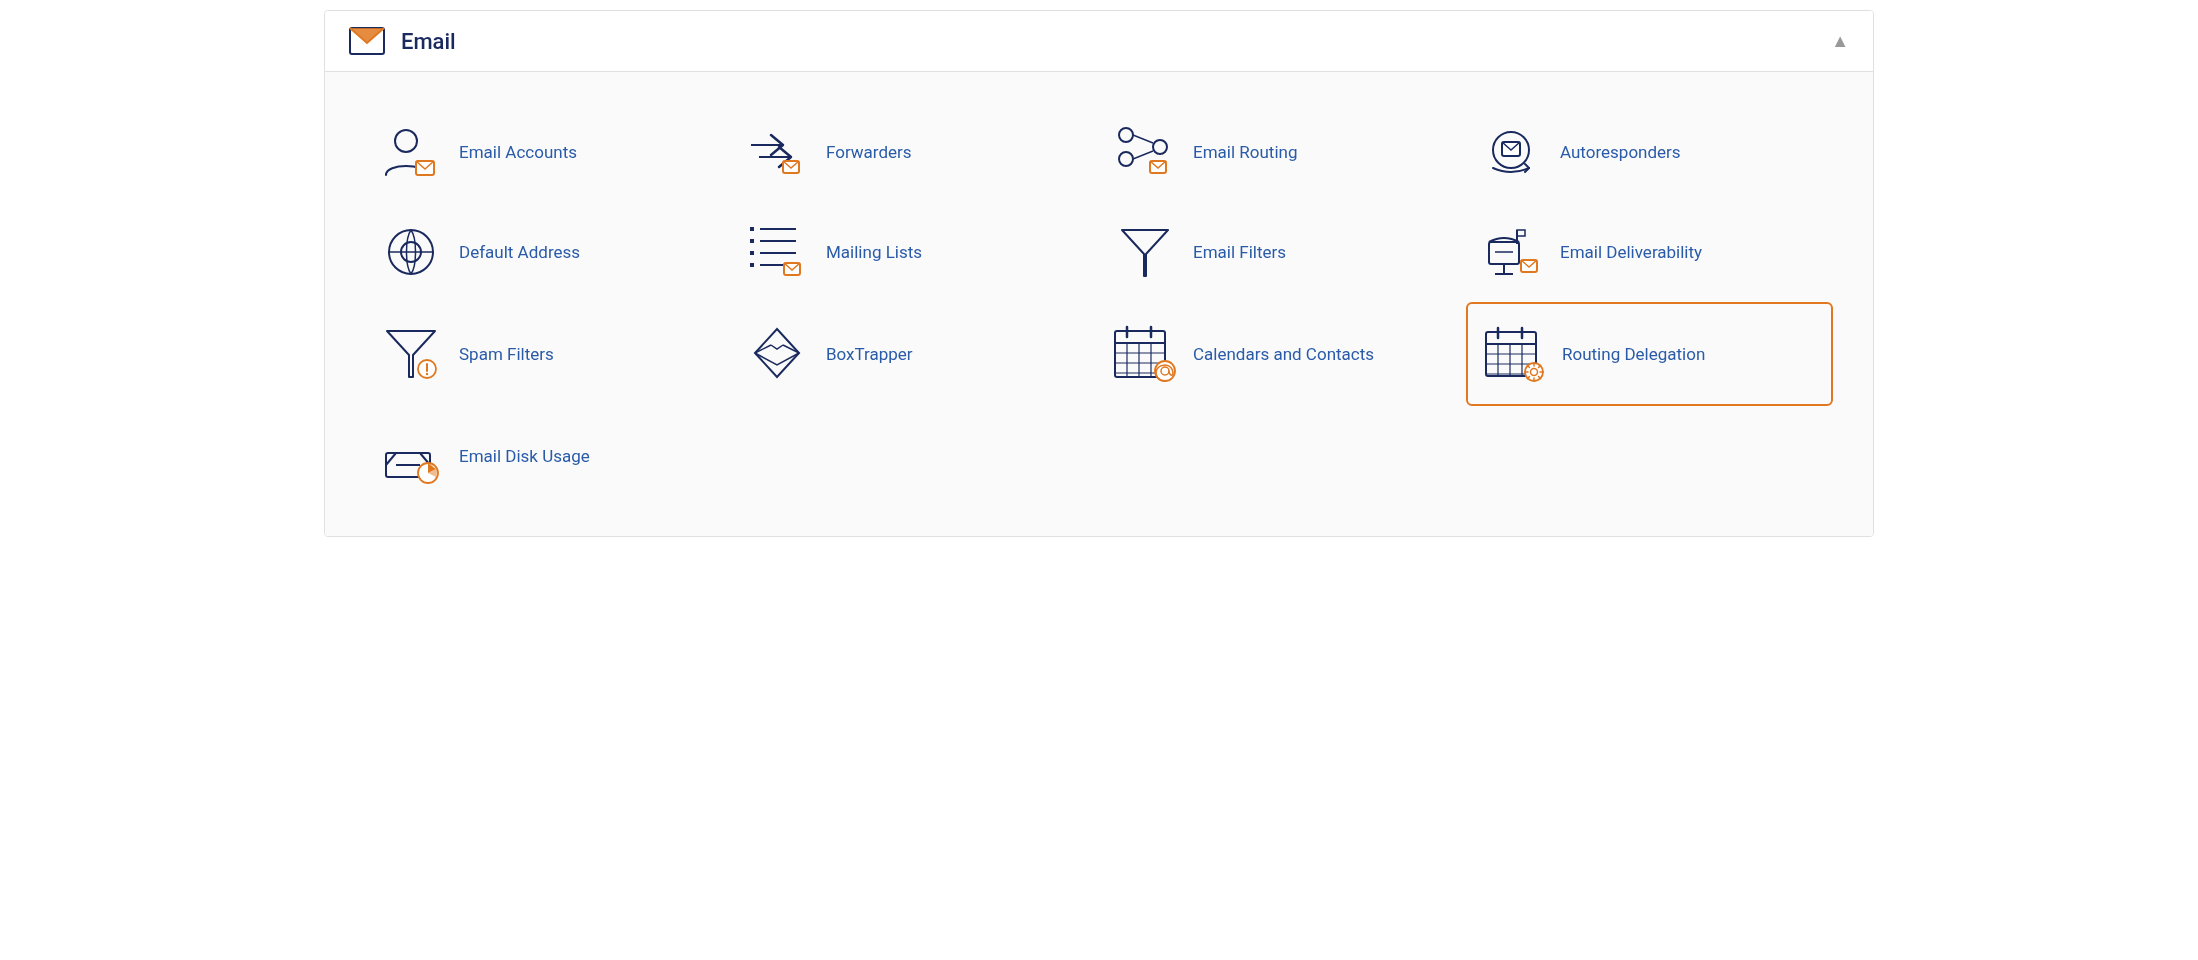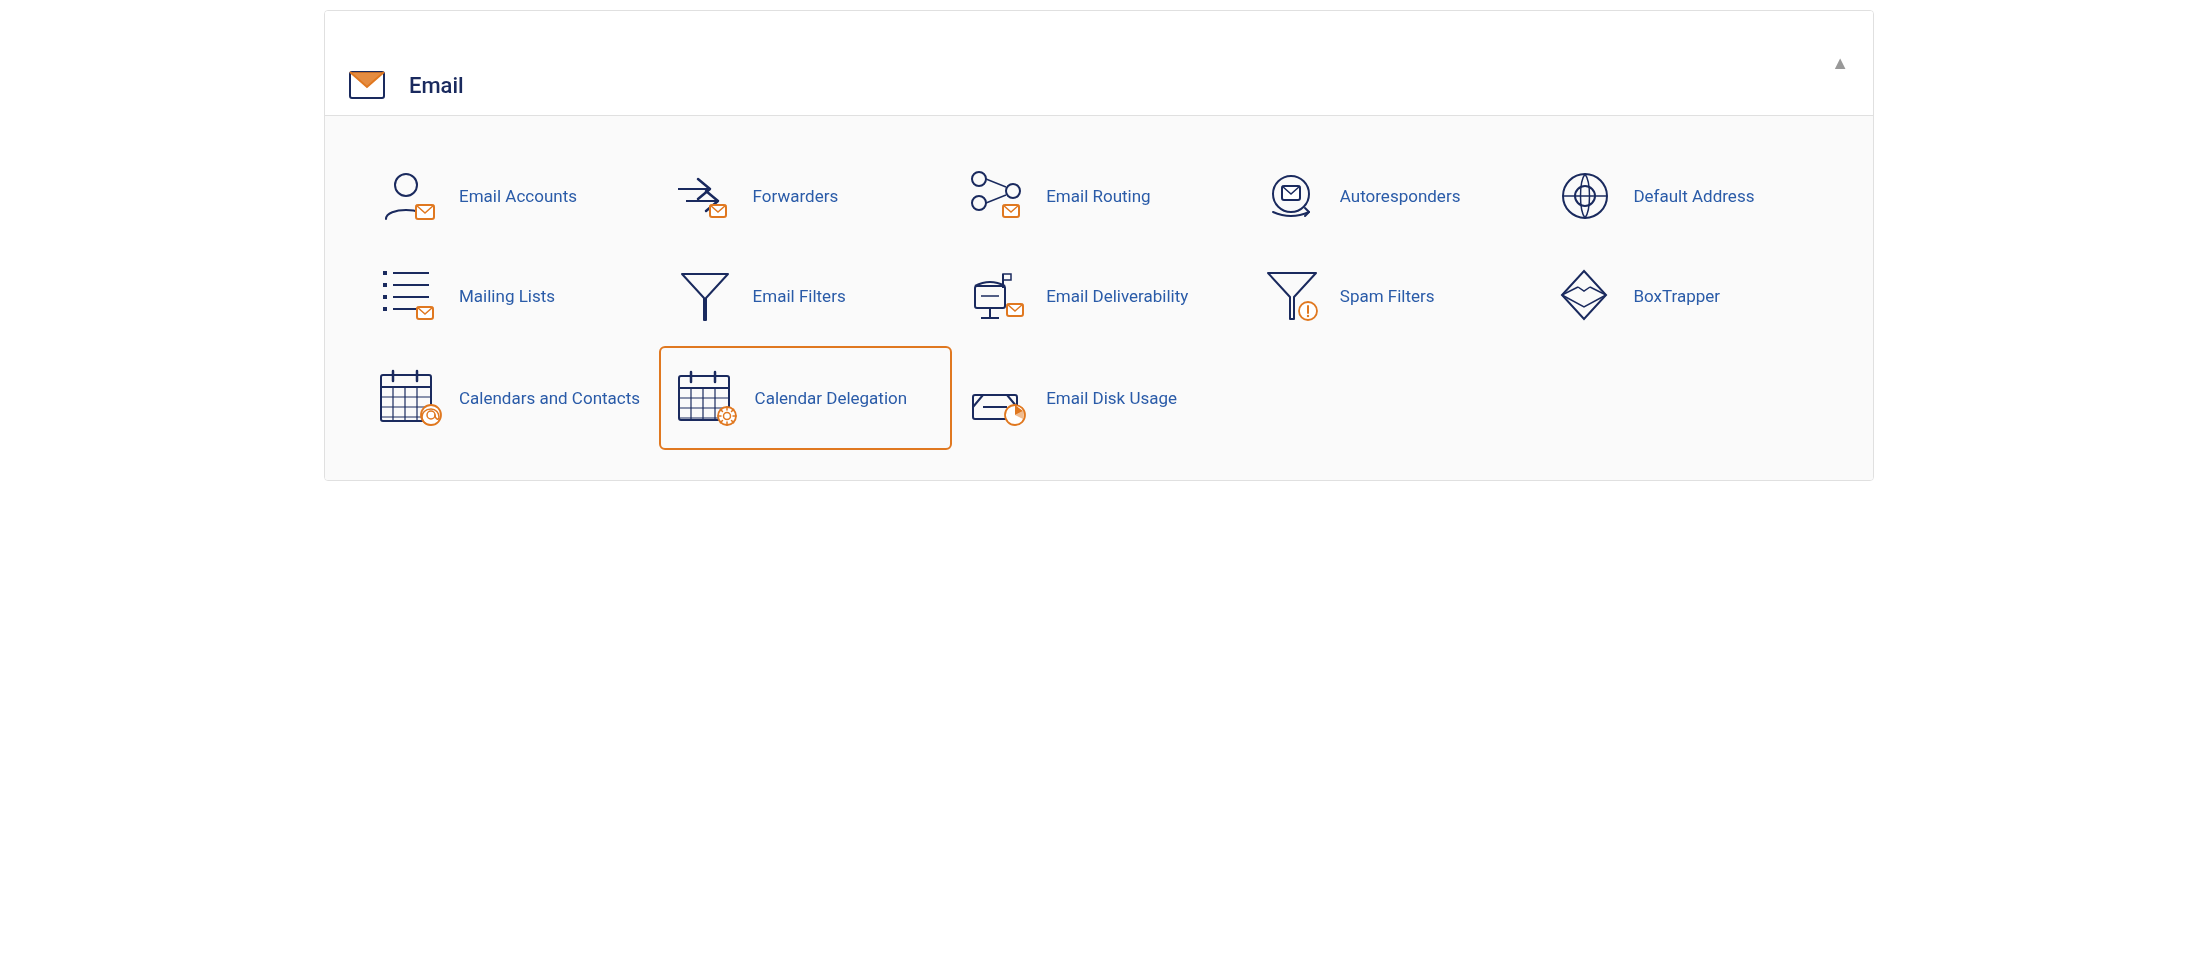--- a/index.html
+++ b/index.html
@@ -19,40 +19,39 @@
       display: flex;
       align-items: center;
       justify-content: space-between;
       padding: 16px 24px;
       border-bottom: 1px solid #e0e0e0;
       background: #fff;
     }
     .panel-header-left {
       display: flex;
       align-items: center;
-      gap: 24px;
-      margin-top: 44px;
+      gap: 16px;
     }
     .panel-title {
       font-size: 22px;
       font-weight: 500;
       color: #1a2a5e;
     }
     .chevron-up {
       font-size: 18px;
       color: #999;
       cursor: pointer;
     }
     .panel-body {
       padding: 30px 40px;
       background: #fafafa;
     }
     .grid {
       display: grid;
-      grid-template-columns: repeat(5, 1fr);
+      grid-template-columns: repeat(4, 1fr);
       gap: 0;
     }
     .grid-item {
       display: flex;
       align-items: center;
       gap: 18px;
       padding: 20px 16px;
       cursor: pointer;
       border-radius: 4px;
       transition: background 0.15s;
@@ -297,21 +296,21 @@
             <line x1="50" y1="37" x2="50" y2="40" stroke="#e07820" stroke-width="1.5" stroke-linecap="round"></line>
             <line x1="50" y1="52" x2="50" y2="55" stroke="#e07820" stroke-width="1.5" stroke-linecap="round"></line>
             <line x1="41" y1="46" x2="44" y2="46" stroke="#e07820" stroke-width="1.5" stroke-linecap="round"></line>
             <line x1="56" y1="46" x2="59" y2="46" stroke="#e07820" stroke-width="1.5" stroke-linecap="round"></line>
             <line x1="43.4" y1="39.4" x2="45.5" y2="41.5" stroke="#e07820" stroke-width="1.5" stroke-linecap="round"></line>
             <line x1="54.5" y1="50.5" x2="56.6" y2="52.6" stroke="#e07820" stroke-width="1.5" stroke-linecap="round"></line>
             <line x1="43.4" y1="52.6" x2="45.5" y2="50.5" stroke="#e07820" stroke-width="1.5" stroke-linecap="round"></line>
             <line x1="54.5" y1="41.5" x2="56.6" y2="39.4" stroke="#e07820" stroke-width="1.5" stroke-linecap="round"></line>
           </svg>
         </div>
-        <span class="grid-item-label">Calendar Delegation</span>
+        <span class="grid-item-label">Routing Delegation</span>
       </div>
 
       <div class="grid-item">
         <div class="icon-wrap">
           <svg width="58" height="58" viewBox="0 0 58 58" fill="none">
 
             <rect x="4" y="26" width="44" height="24" rx="2" stroke="#1a2a5e" stroke-width="2" fill="none"></rect>
             <path d="M4 38 L14 26" stroke="#1a2a5e" stroke-width="2" stroke-linecap="round"></path>
             <path d="M48 38 L38 26" stroke="#1a2a5e" stroke-width="2" stroke-linecap="round"></path>
             <line x1="14" y1="38" x2="38" y2="38" stroke="#1a2a5e" stroke-width="2"></line>

